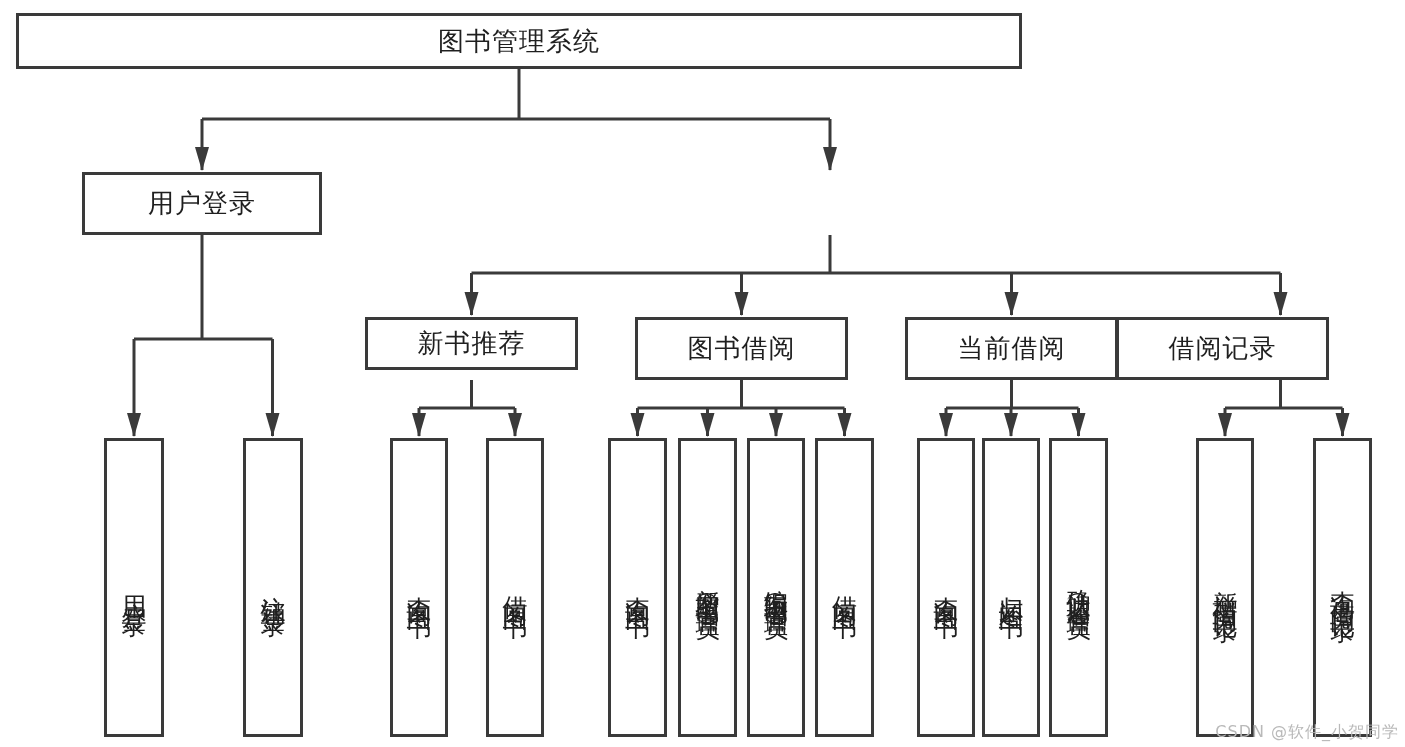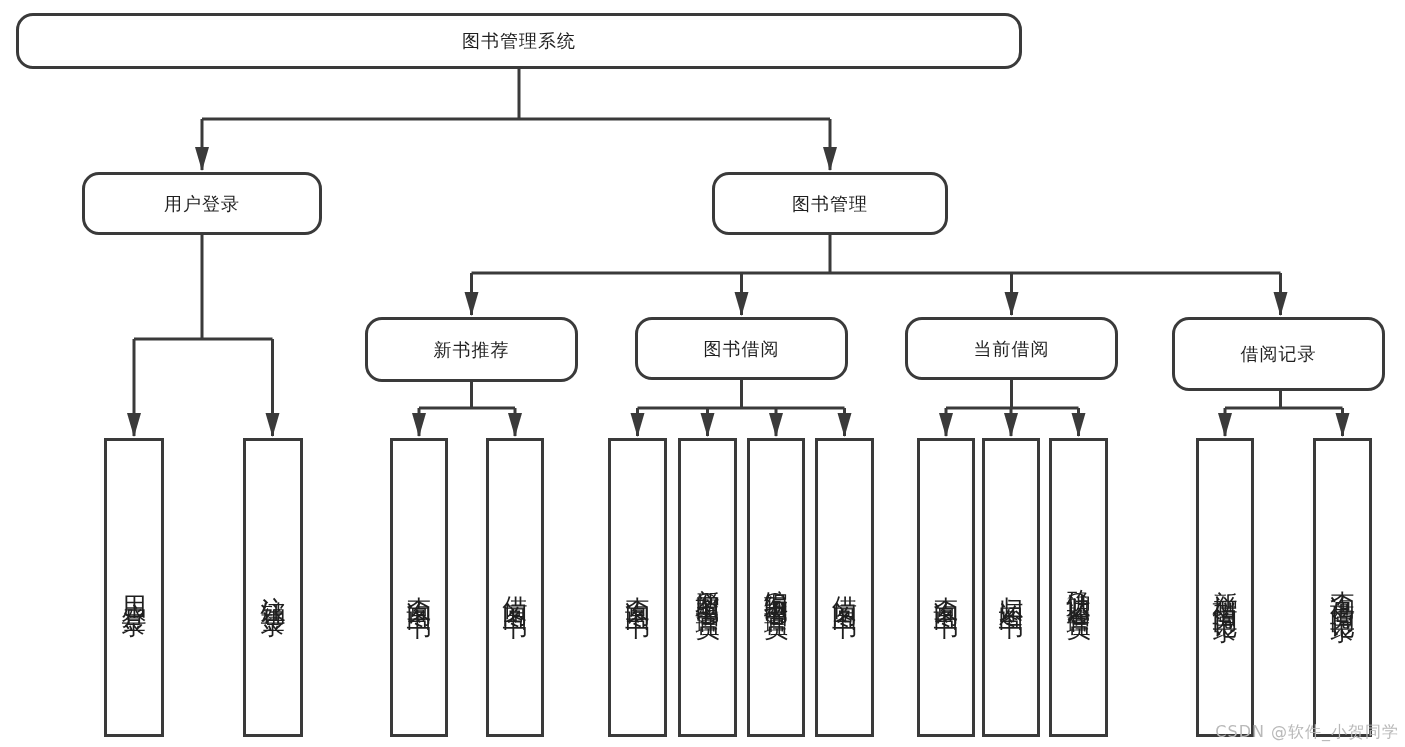--- a/index.html
+++ b/index.html
@@ -5,21 +5,21 @@
   html,body{margin:0;padding:0;background:#ffffff;}
   body{width:1405px;height:747px;overflow:hidden;font-family:"DejaVu Sans","Liberation Sans",sans-serif;}
   .canvas{position:relative;width:1405px;height:747px;background:#ffffff;}
   svg.connectors{position:absolute;left:0;top:0;width:1405px;height:747px;z-index:0;}
   .box{
     position:absolute;box-sizing:border-box;
     border:3px solid #3a3a3a;background:#ffffff;
     display:flex;align-items:center;justify-content:center;
     color:#1f1f1f;z-index:1;
   }
-  .box.h{font-size:18px;letter-spacing:1px;white-space:nowrap;border-radius:17px;}
+  .box.h{font-size:26px;letter-spacing:1px;white-space:nowrap;}
   .box.v{
     writing-mode:vertical-rl;text-orientation:mixed;
     font-size:25px;letter-spacing:6px;line-height:1;
   }
   .box.v.small{font-size:24px;letter-spacing:4px;}
   .watermark{
     position:absolute;right:6px;bottom:4px;z-index:2;
     font-size:16px;color:#b9b9b9;letter-spacing:1px;white-space:nowrap;
   }
 </style>
@@ -67,26 +67,25 @@
 
       <path d="M1280.5,380 V408 M1225,408 H1342.5"></path>
       <line x1="1225" y1="408" x2="1225" y2="436" marker-end="url(#arw)"></line>
       <line x1="1342.5" y1="408" x2="1342.5" y2="436" marker-end="url(#arw)"></line>
     </g>
   </svg>
 
   <div class="box h" style="left:16px;top:13px;width:1006px;height:56px;">图书管理系统</div>
 
   <div class="box h" style="left:82px;top:172px;width:240px;height:63px;">用户登录</div>
-  <div class="box h" style="left:712px;top:172px;width:236px;height:63px;">图书管理</div>
 
-  <div class="box h" style="left:365px;top:317px;width:213px;height:65px;">新书推荐</div>
+  <div class="box h" style="left:365px;top:317px;width:213px;height:53px;">新书推荐</div>
   <div class="box h" style="left:635px;top:317px;width:213px;height:63px;text-align:right;">图书借阅</div>
   <div class="box h" style="left:905px;top:317px;width:213px;height:63px;">当前借阅</div>
-  <div class="box h" style="left:1172px;top:317px;width:213px;height:74px;">借阅记录</div>
+  <div class="box h" style="left:1116px;top:317px;width:213px;height:63px;">借阅记录</div>
 
   <div class="box v" style="left:104px;top:438px;width:60px;height:299px;">用户登录</div>
   <div class="box v" style="left:243px;top:438px;width:60px;height:299px;">注销登录</div>
 
   <div class="box v" style="left:390px;top:438px;width:58px;height:299px;">查询图书</div>
   <div class="box v" style="left:486px;top:438px;width:58px;height:299px;">借阅图书</div>
 
   <div class="box v" style="left:608px;top:438px;width:59px;height:299px;">查询图书</div>
   <div class="box v small" style="left:678px;top:438px;width:59px;height:299px;">新增图书（管理员）</div>
   <div class="box v small" style="left:747px;top:438px;width:58px;height:299px;">编辑图书（管理员）</div>

